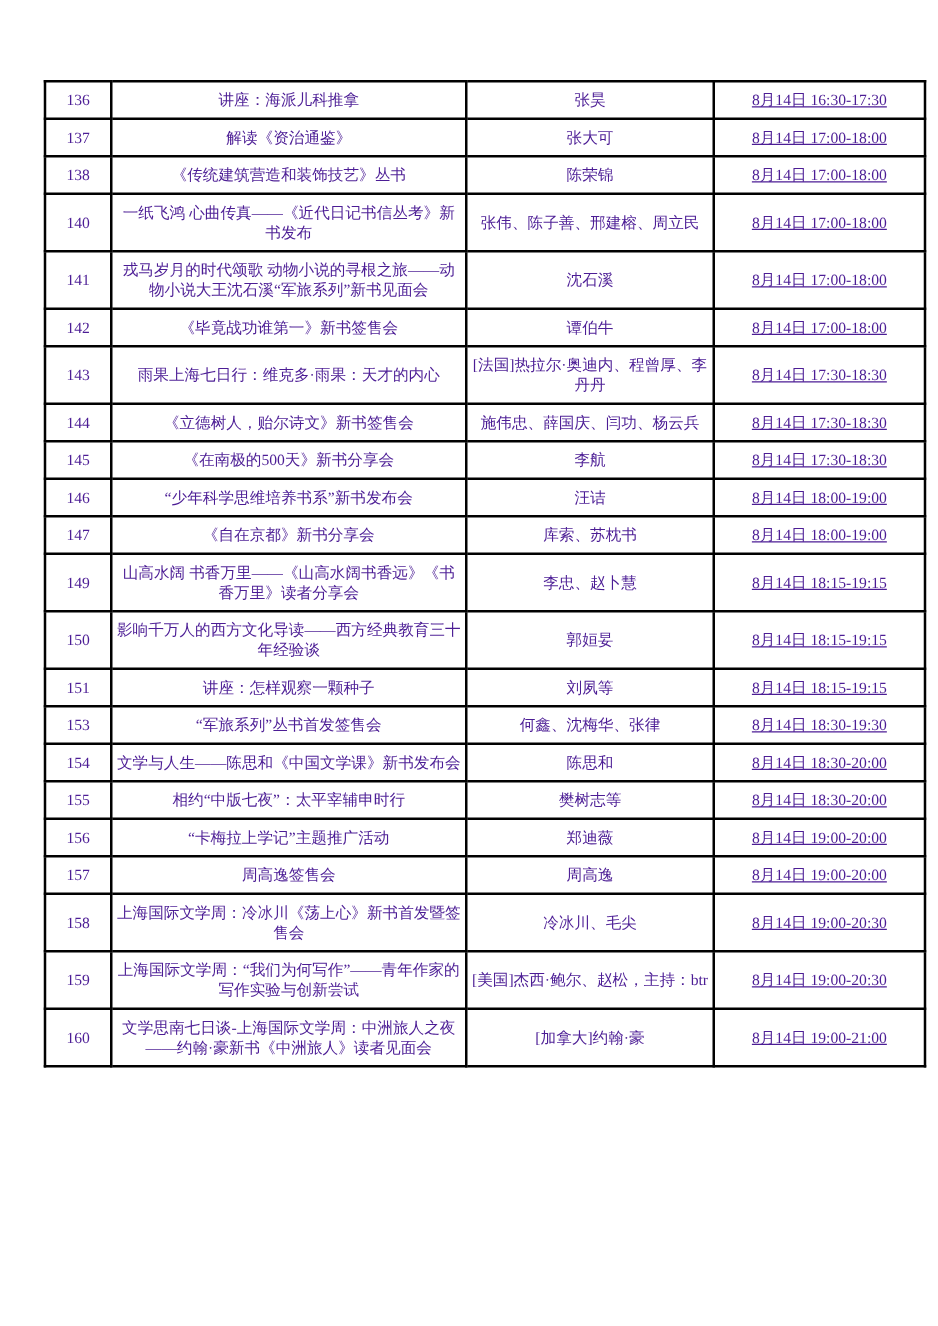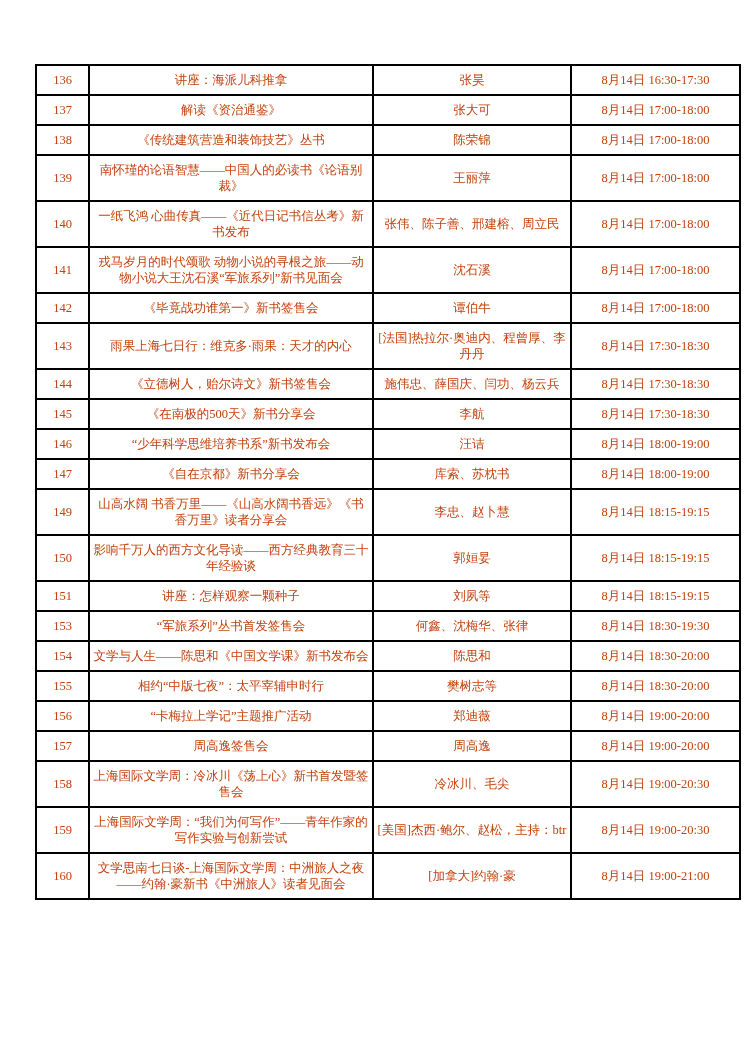--- a/index.html
+++ b/index.html
@@ -6,21 +6,21 @@
     margin: 0;
     padding: 0;
     background: #ffffff;
   }
   .page {
     position: relative;
     width: 750px;
     height: 1061px;
     background: #ffffff;
     font-family: "Liberation Serif", "DejaVu Serif", serif;
-    color: #c2410c;
+    color: #4c1d95;
     overflow: hidden;
   }
   table.events {
     position: absolute;
     left: 35px;
     top: 64px;
     width: 680px;
     border-collapse: collapse;
     table-layout: fixed;
   }
@@ -29,21 +29,21 @@
     text-align: center;
     vertical-align: middle;
     font-size: 12.5px;
     line-height: 16px;
     padding: 6px 3px;
     word-break: break-word;
   }
   td.c-num   { width: 45px;  }
   td.c-title { width: 276px; }
   td.c-spk   { width: 190px; border-radius: 10px; }
-  td.c-time  { width: 161px; white-space: nowrap; }
+  td.c-time  { width: 161px; white-space: nowrap; text-decoration: underline; }
   .bold-prefix { font-weight: normal; }
   .bold-prefix:empty { display: none; }
 </style>
 </head>
 <body>
 
 <div class="page">
   <table class="events">
     <tbody>
         <tr>
@@ -55,26 +55,20 @@
         <tr>
     <td class="c-num"><span>137</span></td>
     <td class="c-title"><span>解读《资治通鉴》</span></td>
     <td class="c-spk"><span>张大可</span></td>
     <td class="c-time"><span>8月14日 17:00-18:00</span></td>
   </tr>
         <tr>
     <td class="c-num"><span>138</span></td>
     <td class="c-title"><span>《传统建筑营造和装饰技艺》丛书</span></td>
     <td class="c-spk"><span>陈荣锦</span></td>
-    <td class="c-time"><span>8月14日 17:00-18:00</span></td>
-  </tr>
-        <tr>
-    <td class="c-num"><span>139</span></td>
-    <td class="c-title"><span>南怀瑾的论语智慧——中国人的必读书《论语别裁》</span></td>
-    <td class="c-spk"><span>王丽萍</span></td>
     <td class="c-time"><span>8月14日 17:00-18:00</span></td>
   </tr>
         <tr>
     <td class="c-num"><span>140</span></td>
     <td class="c-title"><span>一纸飞鸿 心曲传真——《近代日记书信丛考》新书发布</span></td>
     <td class="c-spk"><span>张伟、陈子善、邢建榕、周立民</span></td>
     <td class="c-time"><span>8月14日 17:00-18:00</span></td>
   </tr>
         <tr>
     <td class="c-num"><span>141</span></td>

